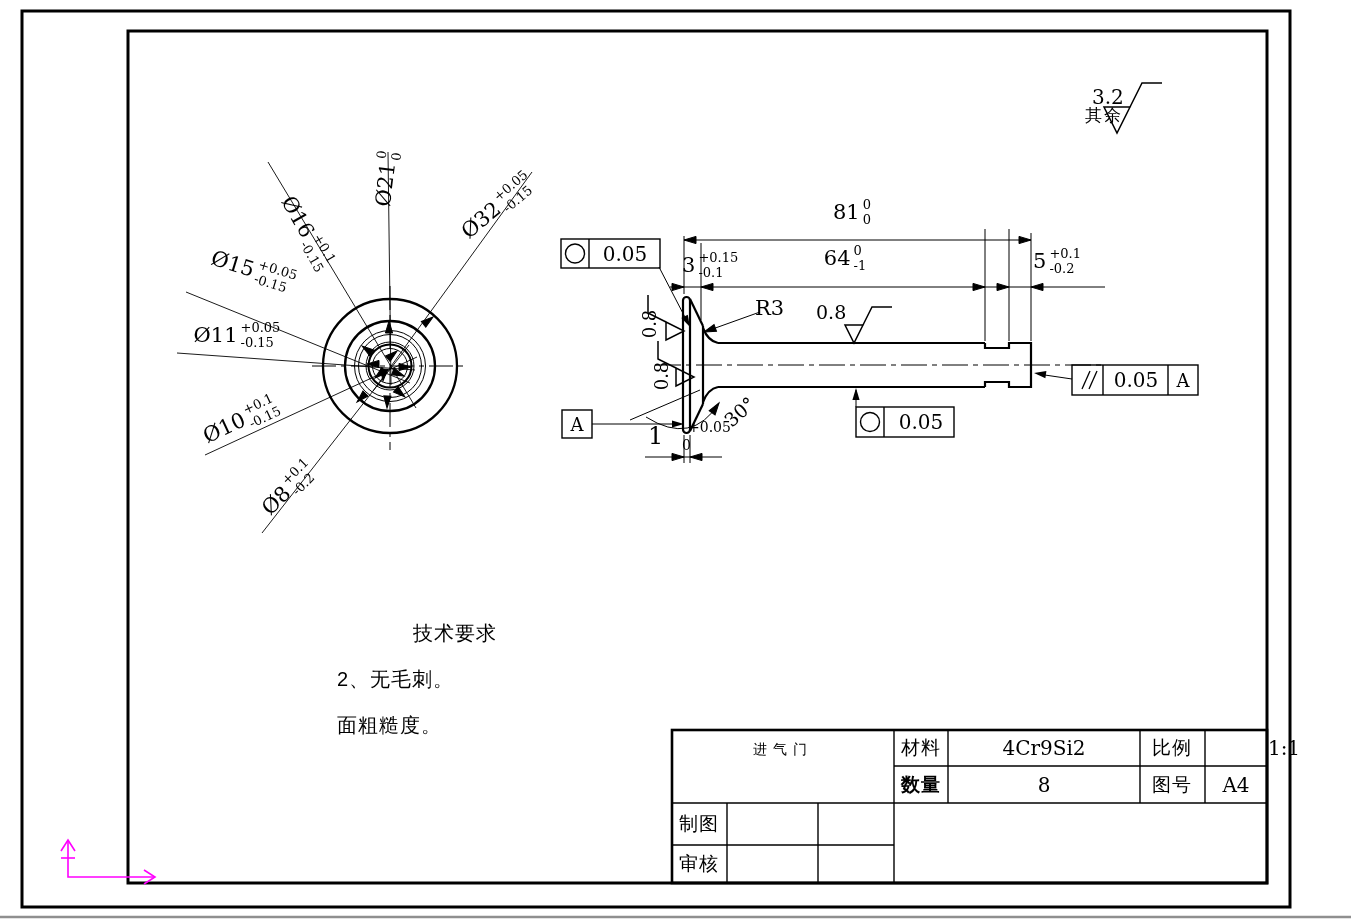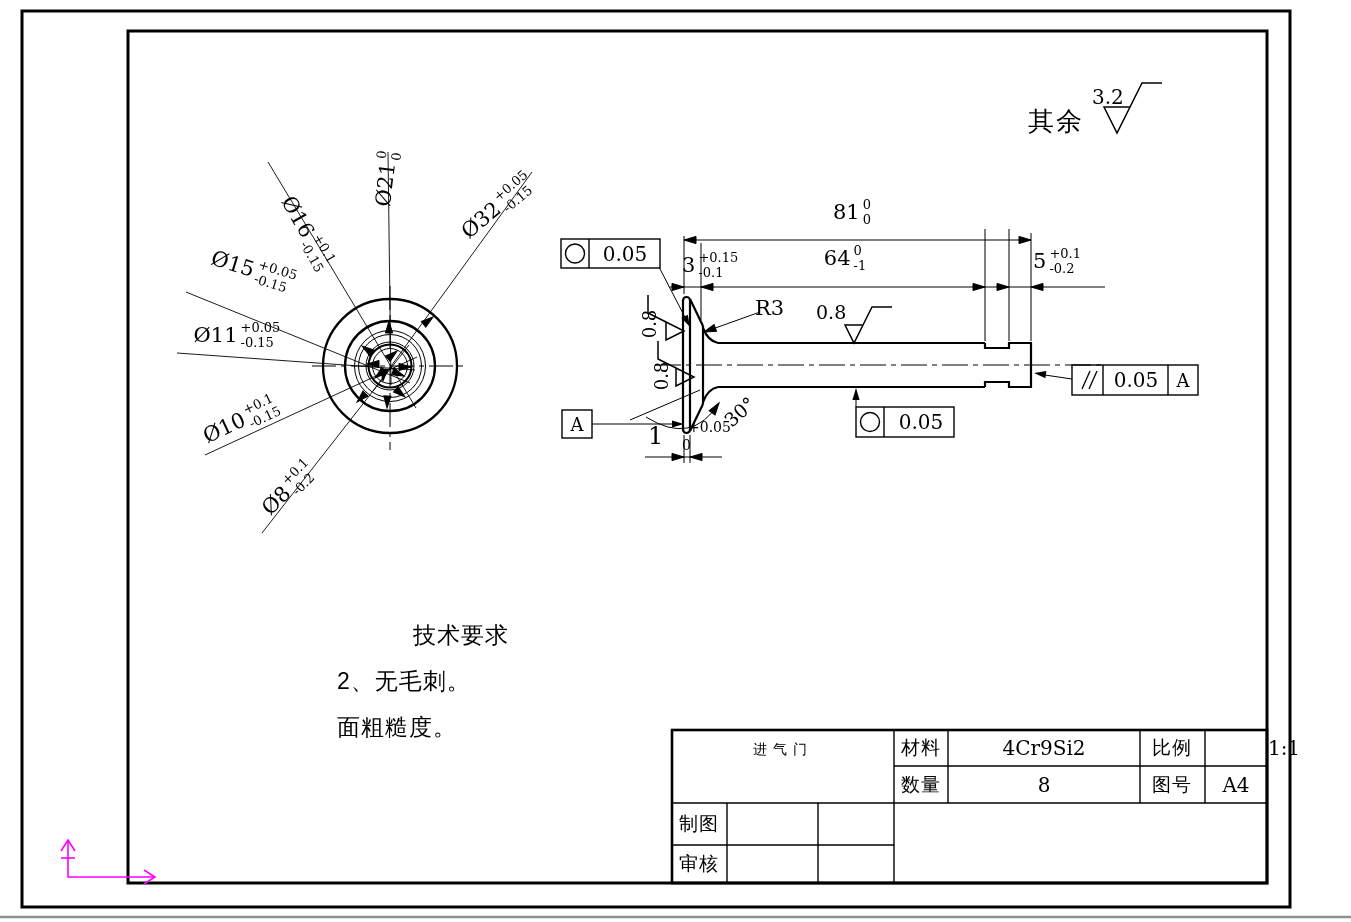--- a/index.html
+++ b/index.html
@@ -9,21 +9,21 @@
   .t{position:absolute;white-space:nowrap;color:#000;}
   .ctr{transform:translate(-50%,-50%);}
   .dim{font-family:"DejaVu Serif",serif;font-size:21px;line-height:1;}
   .lbl{display:flex;align-items:center;gap:3px;}
   .tolstack{display:inline-flex;flex-direction:column;justify-content:center;
             font-family:"DejaVu Serif",serif;font-size:13px;line-height:1.15;}
   .cn{font-family:"Liberation Sans",sans-serif;}
   .serif{font-family:"DejaVu Serif",serif;}
   .tb-label{font-size:19px;letter-spacing:1px;}
   .tb-value{font-family:"DejaVu Serif",serif;font-size:20px;}
-  .tech{font-size:23px;letter-spacing:1px;}
+  .tech{font-size:20px;letter-spacing:1px;}
 </style>
 </head>
 <body>
 
 <div id="stage">
 
 <svg width="1351" height="922" viewBox="0 0 1351 922">
   <defs>
     <path id="arr" d="M0 0 L-12 -3.6 L-12 3.6 Z" fill="#000"></path>
   </defs>
@@ -198,21 +198,21 @@
       <line x1="1205" y1="730" x2="1205" y2="803"></line>
       <line x1="727" y1="803" x2="727" y2="883"></line>
       <line x1="818" y1="803" x2="818" y2="883"></line>
       <line x1="894" y1="766" x2="1267" y2="766"></line>
       <line x1="672" y1="803" x2="1267" y2="803"></line>
       <line x1="672" y1="845" x2="894" y2="845"></line>
     </g>
   </g>
 </svg>
 
-<div class="t cn" style="left:1028px;top:104px;font-size:26px;letter-spacing:2px;">其余</div>
+<div class="t cn" style="left:1085px;top:104px;font-size:17px;letter-spacing:2px;">其余</div>
 <div class="t serif" style="left:1092px;top:85px;font-size:20px;">3.2</div>
 
 <div class="t lbl" style="left:306px;top:233px;transform:translate(-50%,-50%) rotate(60deg);">
   <span class="dim">Ø16</span>
   <span class="tolstack">
         <span>+0.1</span>
         <span>-0.15</span>
       </span>
 </div>
 <div class="t lbl" style="left:387px;top:179px;transform:translate(-50%,-50%) rotate(-83deg);">
@@ -305,20 +305,20 @@
 
 <div class="t cn tech" style="left:413px;top:620px;">技术要求</div>
 <div class="t cn tech" style="left:337px;top:666px;">2、无毛刺。</div>
 <div class="t cn tech" style="left:337px;top:712px;">面粗糙度。</div>
 
 <div class="t cn ctr" style="left:783px;top:737px;font-size:14px;letter-spacing:6px;margin-top:13px;">进气门</div>
 <div class="t cn tb-label ctr" style="left:921px;top:748px;text-align:right;">材料</div>
 <div class="t tb-value ctr" style="left:1044px;top:748px;">4Cr9Si2</div>
 <div class="t cn tb-label ctr" style="left:1172px;top:748px;">比例</div>
 <div class="t tb-value ctr" style="left:1284px;top:748px;">1:1</div>
-<div class="t cn tb-label ctr" style="left:921px;top:785px;">数量</div>
+<div class="t cn tb-label ctr" style="left:921px;top:785px;font-weight:bold;">数量</div>
 <div class="t tb-value ctr" style="left:1044px;top:785px;">8</div>
 <div class="t cn tb-label ctr" style="left:1172px;top:785px;">图号</div>
 <div class="t tb-value ctr" style="left:1236px;top:785px;">A4</div>
 <div class="t cn tb-label ctr" style="left:699px;top:824px;">制图</div>
 <div class="t cn tb-label ctr" style="left:699px;top:864px;">审核</div>
 
 </div>
 
 </body></html>

